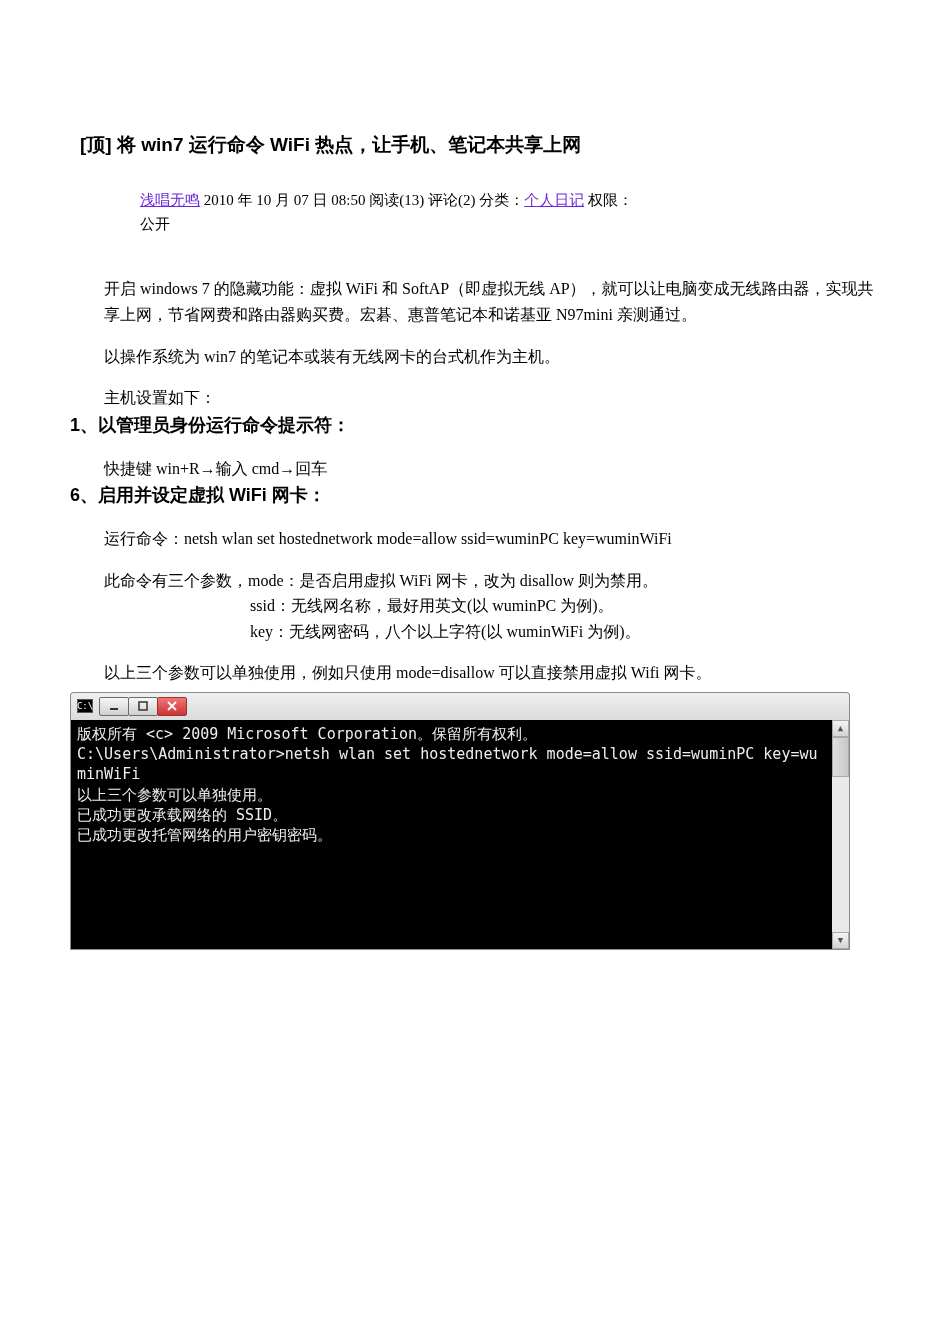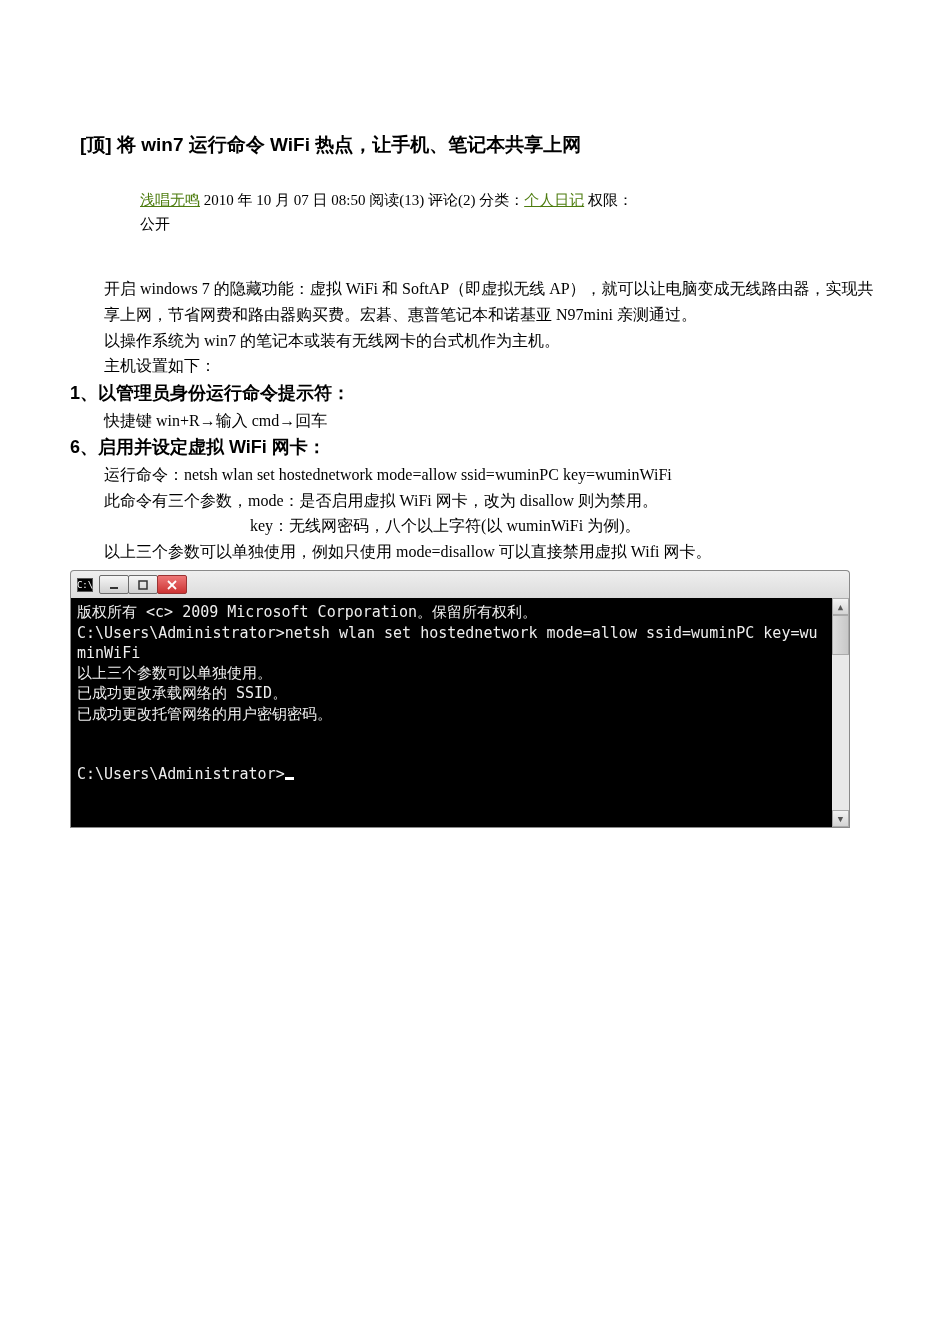--- a/index.html
+++ b/index.html
@@ -17,24 +17,24 @@
     font-weight: bold;
     font-size: 19px;
     margin-bottom: 28px;
     padding-left: 10px;
   }
   .meta {
     padding-left: 70px;
     margin-bottom: 40px;
     font-size: 15px;
   }
-  .link { color: #4d7c0f; text-decoration: underline; cursor: pointer; }
+  .link { color: #6d28d9; text-decoration: underline; cursor: pointer; }
   .body { font-size: 16px; }
   .body p { text-indent: 0; }
-  .indent { padding-left: 34px; }
+  .indent { padding-left: 34px; margin-top: 16px; }
   .heading {
     font-family: "Microsoft YaHei", "SimHei", sans-serif;
     font-weight: bold;
     font-size: 18px;
   }
   .more-indent { padding-left: 180px; }
 
   
   .cmd-wrap { margin-top: 6px; margin-left: 0; width: 780px; }
   .cmd-titlebar {
@@ -130,20 +130,21 @@
   <p class="indent" style="text-indent:0;">开启 windows 7 的隐藏功能：虚拟 WiFi 和 SoftAP（即虚拟无线 AP），就可以让电脑变成无线路由器，实现共享上网，节省网费和路由器购买费。宏碁、惠普笔记本和诺基亚 N97mini 亲测通过。</p>
   <p class="indent">以操作系统为 win7 的笔记本或装有无线网卡的台式机作为主机。</p>
   <p class="indent">主机设置如下：</p>
 
   <p class="heading">1、以管理员身份运行命令提示符：</p>
   <p class="indent">快捷键 win+R→输入 cmd→回车</p>
 
   <p class="heading">6、启用并设定虚拟 WiFi 网卡：</p>
   <p class="indent">运行命令：netsh wlan set hostednetwork mode=allow ssid=wuminPC key=wuminWiFi</p>
   <p class="indent">此命令有三个参数，mode：是否启用虚拟 WiFi 网卡，改为 disallow 则为禁用。</p>
+  <p class="more-indent">ssid：无线网名称，最好用英文(以 wuminPC 为例)。</p>
   <p class="more-indent">key：无线网密码，八个以上字符(以 wuminWiFi 为例)。</p>
   <p class="indent">以上三个参数可以单独使用，例如只使用 mode=disallow 可以直接禁用虚拟 Wifi 网卡。</p>
 
   <div class="cmd-wrap">
     <div class="cmd-titlebar">
       <span class="cmd-icon">C:\</span>
       <div class="win-btns">
         <div class="win-btn min">
           <svg width="10" height="10">
               <line x1="1" y1="8" x2="9" y2="8" stroke="#333" stroke-width="2"></line>
@@ -171,17 +172,16 @@
       </div>
       <div style="padding-right:20px;">
         <div class="line">版权所有 &lt;c&gt; 2009 Microsoft Corporation。保留所有权利。</div>
         <div class="line"></div>
         <div class="line">C:\Users\Administrator&gt;netsh wlan set hostednetwork mode=allow ssid=wuminPC key=wuminWiFi</div>
         <div class="line">以上三个参数可以单独使用。</div>
         <div class="line">已成功更改承载网络的 SSID。</div>
         <div class="line">已成功更改托管网络的用户密钥密码。</div>
         <div class="line">&nbsp;</div>
         <div class="line">&nbsp;</div>
-        <div class="line"><span>C:\Users\Administrator&gt;</span><span class="cursor"></span></div>
       </div>
     </div>
   </div>
 </div>
 
 </body></html>

